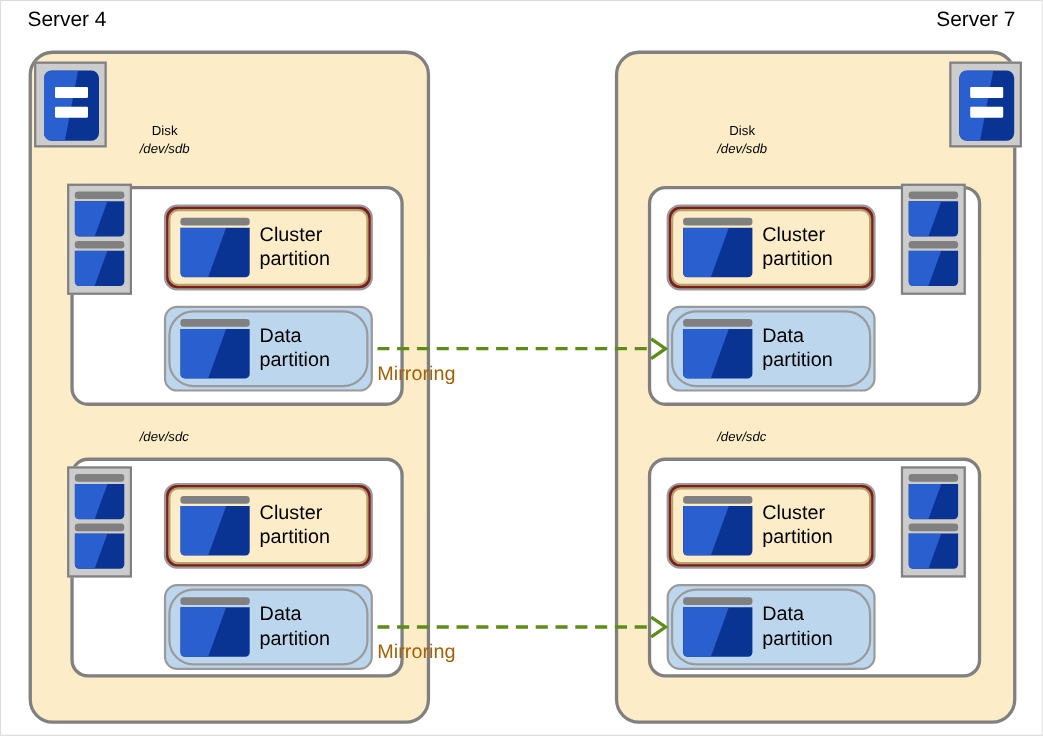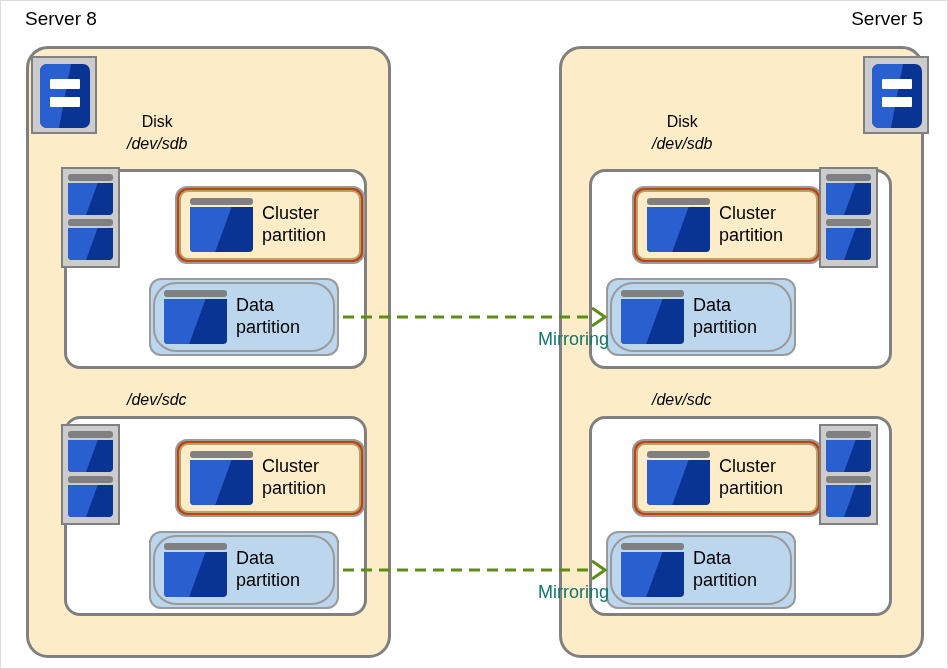--- a/index.html
+++ b/index.html
@@ -97,21 +97,21 @@
     z-index: 2;
   }
   #s1-disk-sdb { left: 63px;  top: 168px; }
   #s1-disk-sdc { left: 63px;  top: 415px; }
   #s2-disk-sdb { left: 588px; top: 168px; }
   #s2-disk-sdc { left: 588px; top: 415px; }
 
   
   .disk-label {
     position: absolute;
-    font-size: 16px;
+    font-size: 12px;
     color: #000000;
     text-align: center;
     line-height: 1.35;
     z-index: 3;
     white-space: nowrap;
   }
   #s1-label-sdb { left: 126px; top: 110px; }
   #s1-label-sdc { left: 126px; top: 388px; }
   #s2-label-sdb { left: 651px; top: 110px; }
   #s2-label-sdc { left: 651px; top: 388px; }
@@ -180,21 +180,21 @@
     position: relative;
     width: 100%;
     height: 100%;
     box-sizing: border-box;
     border: 2px solid #9a9a9a;
     border-radius: 9px;
     display: flex;
     align-items: center;
     padding-left: 9px;
   }
-  .partition.cluster { background: #c2410c; margin-left: 26px; }
+  .partition.cluster { background: #7f1d1d; }
   .partition.cluster .inner { background: #fcecc8; border-color: #b5a271; }
   .partition.data { background: #bcd6ed; }
   .partition.data .inner { background: #bcd6ed; border-color: #9a9a9a; border-radius: 23px; }
 
   .partition .pglyph {
     width: 63px;
     height: 54px;
     flex: 0 0 auto;
   }
   .partition .ptext {
@@ -224,35 +224,35 @@
     z-index: 8;
   }
   #mirror-top    { top: 304px; }
   #mirror-bottom { top: 557px; }
   .mirror-arrow svg { display: block; }
 
   .mirror-label {
     position: absolute;
     width: 266px;
     left: 342px;
-    text-align: right;
+    text-align: left;
     font-size: 18px;
-    color: #0f766e;
+    color: #a16207;
     z-index: 8;
     white-space: nowrap;
   }
   #mirror-top-label    { top: 328px; }
   #mirror-bottom-label { top: 581px; }
 </style>
 </head>
 <body>
 
 <div id="canvas">
 
-  <div class="server-title" id="server1-title">Server 8</div>
+  <div class="server-title" id="server1-title">Server 4</div>
 
   <div class="server-box" id="server1-box"></div>
 
   <div class="server-icon" id="server1-icon">
     <div class="body">
       <div class="bar b1"></div>
       <div class="bar b2"></div>
     </div>
   </div>
 
@@ -344,21 +344,21 @@
             <div class="cyl"></div>
           </div>
       </div>
       <div class="ptext">
         <span class="l1">Data</span>
         <span class="l2">partition</span>
       </div>
     </div>
   </div>
 
-  <div class="server-title" id="server2-title">Server 5</div>
+  <div class="server-title" id="server2-title">Server 7</div>
 
   <div class="server-box" id="server2-box"></div>
 
   <div class="server-icon" id="server2-icon">
     <div class="body">
       <div class="bar b1"></div>
       <div class="bar b2"></div>
     </div>
   </div>
 

